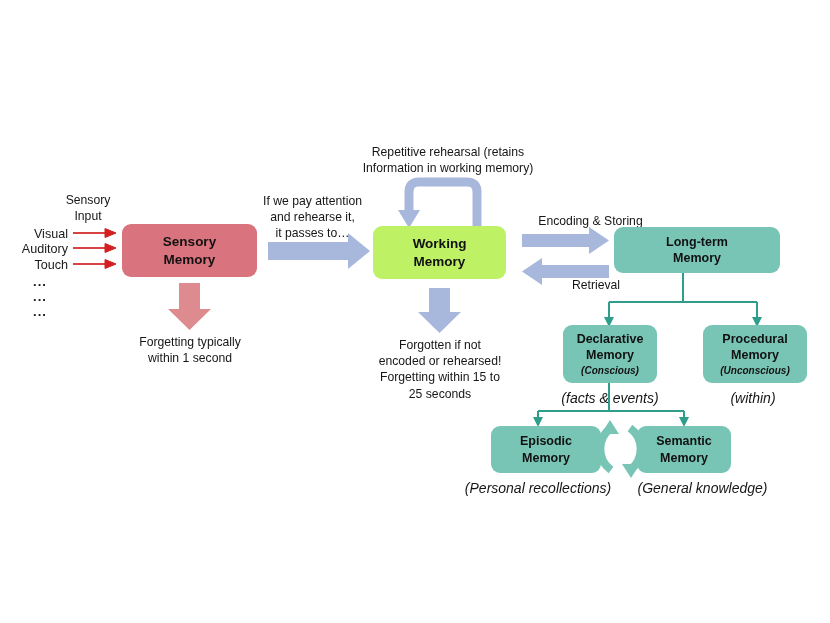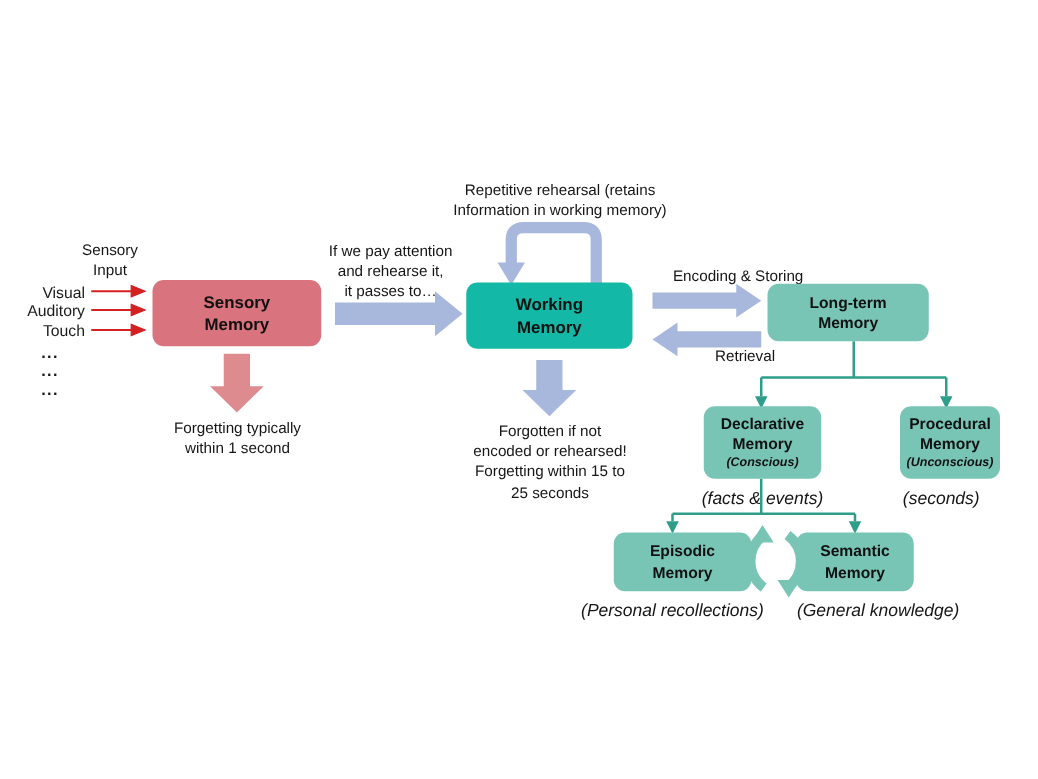--- a/index.html
+++ b/index.html
@@ -33,21 +33,21 @@
     font-weight: bold;
     line-height: 1.32;
     box-sizing: border-box;
   }
   .box-sensory {
     background: #d9737d;
     color: #111;
     font-size: 13.5px;
   }
   .box-working {
-    background: #14b8a6;
+    background: #bef264;
     color: #111;
     font-size: 13.5px;
   }
   .box-teal {
     background: #78c5b6;
     color: #111;
     font-size: 12.5px;
   }
   .box .sub-italic {
     font-style: italic;
@@ -194,38 +194,38 @@
   <div class="txt" style="left:360px; top:337px; width:160px;">
     <div>Forgotten if not</div>
     <div>encoded or rehearsed!</div>
     <div>Forgetting within 15 to</div>
     <div>25 seconds</div>
   </div>
 
   <div class="txt" style="left:528px; top:213px; width:125px;">Encoding &amp; Storing</div>
   <div class="txt" style="left:546px; top:277px; width:100px;">Retrieval</div>
 
-  <div class="box box-teal" style="left:614px; top:227px; width:129px; height:46px;">
+  <div class="box box-teal" style="left:614px; top:227px; width:166px; height:46px;">
     <div>Long-term</div>
     <div>Memory</div>
   </div>
 
   <div class="box box-teal" style="left:563px; top:325px; width:94px; height:58px;">
     <div>Declarative</div>
     <div>Memory</div>
     <div class="sub-italic">(Conscious)</div>
   </div>
   <div class="txt txt-italic" style="left:540px; top:389px; width:140px;">(facts &amp; events)</div>
 
-  <div class="box box-teal" style="left:720px; top:325px; width:80px; height:58px;">
+  <div class="box box-teal" style="left:703px; top:325px; width:104px; height:58px;">
     <div>Procedural</div>
     <div>Memory</div>
     <div class="sub-italic">(Unconscious)</div>
   </div>
-  <div class="txt txt-italic" style="left:703px; top:389px; width:100px;">(seconds)</div>
+  <div class="txt txt-italic" style="left:703px; top:389px; width:100px;">(within)</div>
 
   <div class="box box-teal" style="left:491px; top:426px; width:110px; height:47px;">
     <div>Episodic</div>
     <div>Memory</div>
   </div>
   <div class="txt txt-italic" style="left:458px; top:479px; width:160px;">(Personal recollections)</div>
 
   <div class="box box-teal" style="left:637px; top:426px; width:94px; height:47px;">
     <div>Semantic</div>
     <div>Memory</div>

